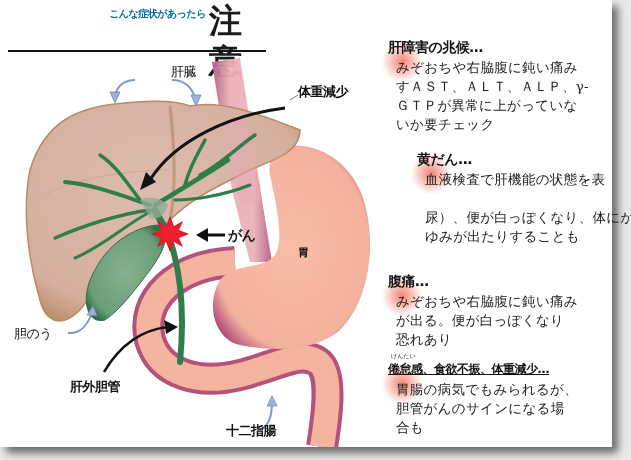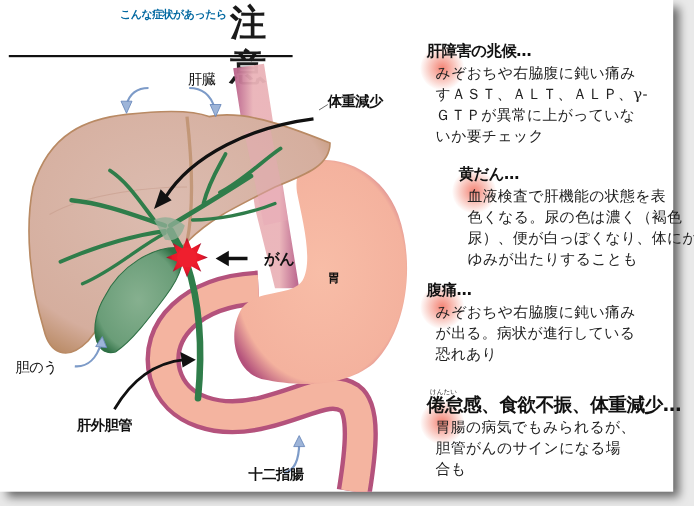--- a/index.html
+++ b/index.html
@@ -117,21 +117,21 @@
     <g fill="#9db4d8" stroke="#6a89bb" stroke-width="0.8">
       <polygon points="115,103 110,92 120,92"></polygon>
       <polygon points="196,106 191,95 201,95"></polygon>
       <polygon points="93,306 87,315 97,316"></polygon>
       <polygon points="272,396 267,406 277,406"></polygon>
     </g>
   </svg>
 
   <div class="lbl" style="left:140px;top:63px;margin-left:31px;">肝臓</div>
   <div class="lbl bold" style="left:298px;top:83px;">体重減少</div>
-  <div class="lbl bold" style="left:240px;top:227px;font-size:14px;">がん</div>
+  <div class="lbl bold" style="left:228px;top:227px;font-size:14px;">がん</div>
   <div class="lbl bold" style="left:298px;top:245px;font-size:11px;">胃</div>
   <div class="lbl" style="left:14px;top:325px;">胆のう</div>
   <div class="lbl bold" style="left:70px;top:378px;">肝外胆管</div>
   <div class="lbl bold" style="left:178px;top:422px;margin-left:48px;">十二指腸</div>
 
   <div class="side" style="top:38px;">
     <div class="glow"></div>
     <h3>肝障害の兆候…</h3>
     <p>
       <span>みぞおちや右脇腹に鈍い痛み</span><br>
@@ -139,39 +139,39 @@
       <span>ＧＴＰが異常に上がっていな</span><br>
       <span>いか要チェック</span>
     </p>
   </div>
 
   <div class="side" style="top:150px;margin-left:29px;">
     <div class="glow"></div>
     <h3>黄だん…</h3>
     <p>
       <span>血液検査で肝機能の状態を表</span><br>
-      <span>色くなる。尿の色は濃く（褐色</span><br>
+      <br>
       <span>尿）、便が白っぽくなり、体にか</span><br>
       <span>ゆみが出たりすることも</span>
     </p>
   </div>
 
-  <div class="side" style="top:255px;">
+  <div class="side" style="top:272px;">
     <div class="glow"></div>
     <h3>腹痛…</h3>
     <p>
       <span>みぞおちや右脇腹に鈍い痛み</span><br>
-      <span>が出る。病状が進行している</span><br>
+      <span>が出る。便が白っぽくなり</span><br>
       <span>恐れあり</span>
     </p>
   </div>
 
   <div class="side" style="top:360px;">
     <div class="glow"></div>
     <span class="ruby">けんたい</span>
-    <h3 style="font-size:17px;">倦怠感、食欲不振、体重減少…</h3>
+    <h3 style="font-size:12px;text-decoration:underline;">倦怠感、食欲不振、体重減少…</h3>
     <p>
       <span>胃腸の病気でもみられるが、</span><br>
       <span>胆管がんのサインになる場</span><br>
       <span>合も</span>
     </p>
   </div>
 </div>
 
 </body></html>

